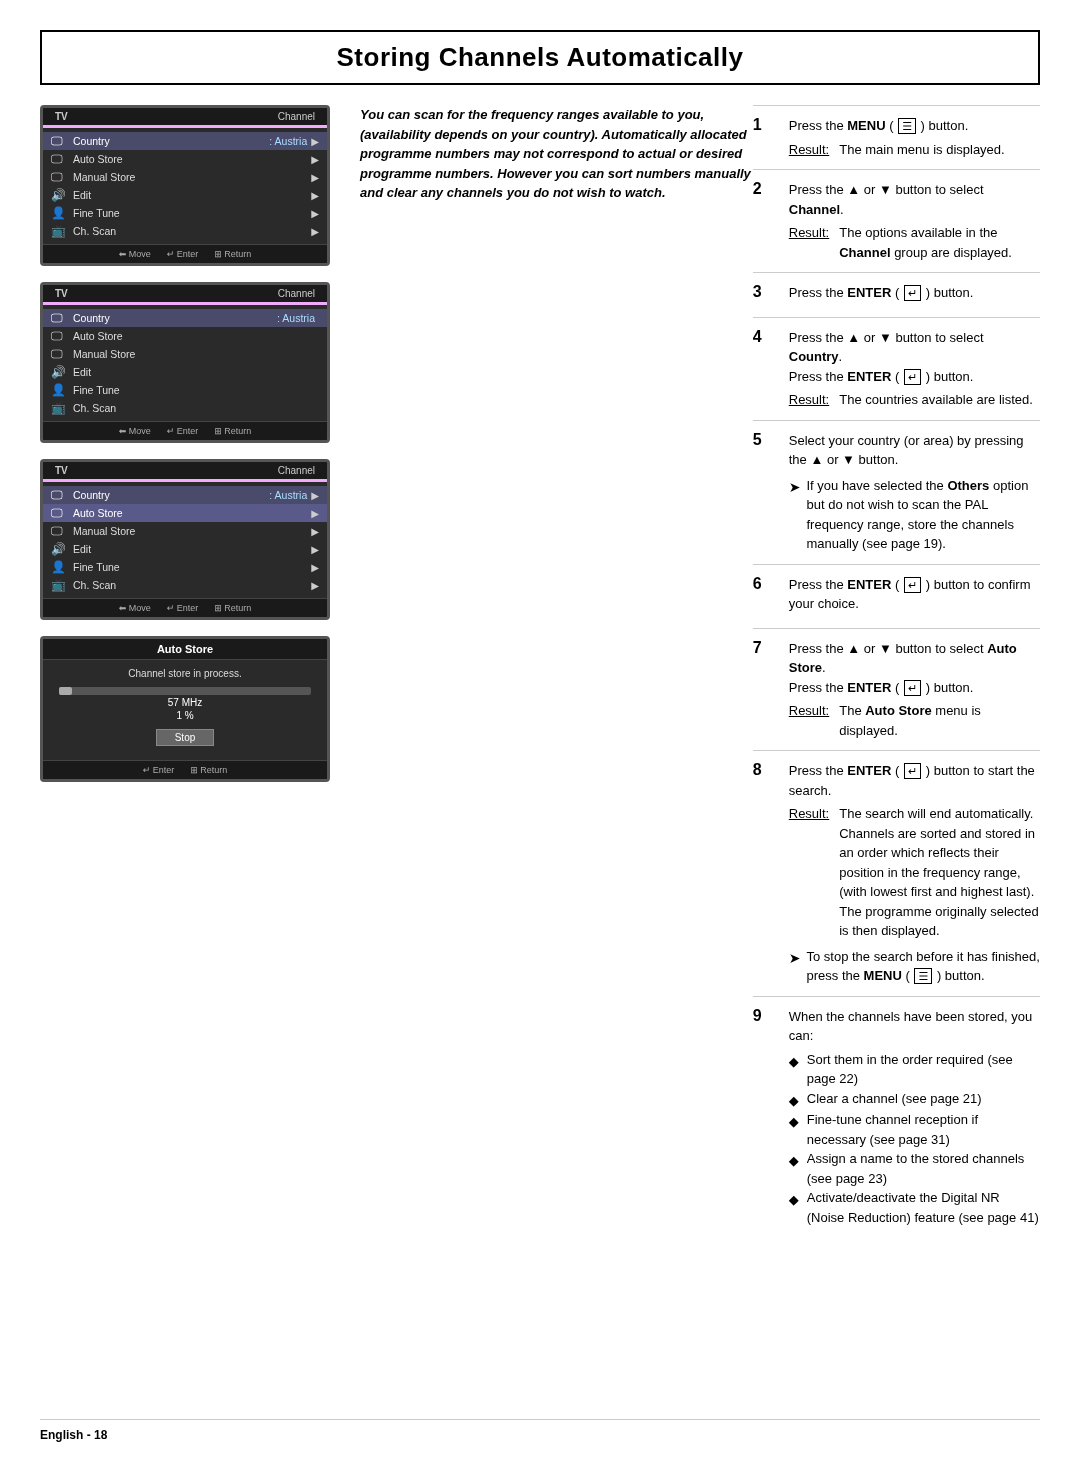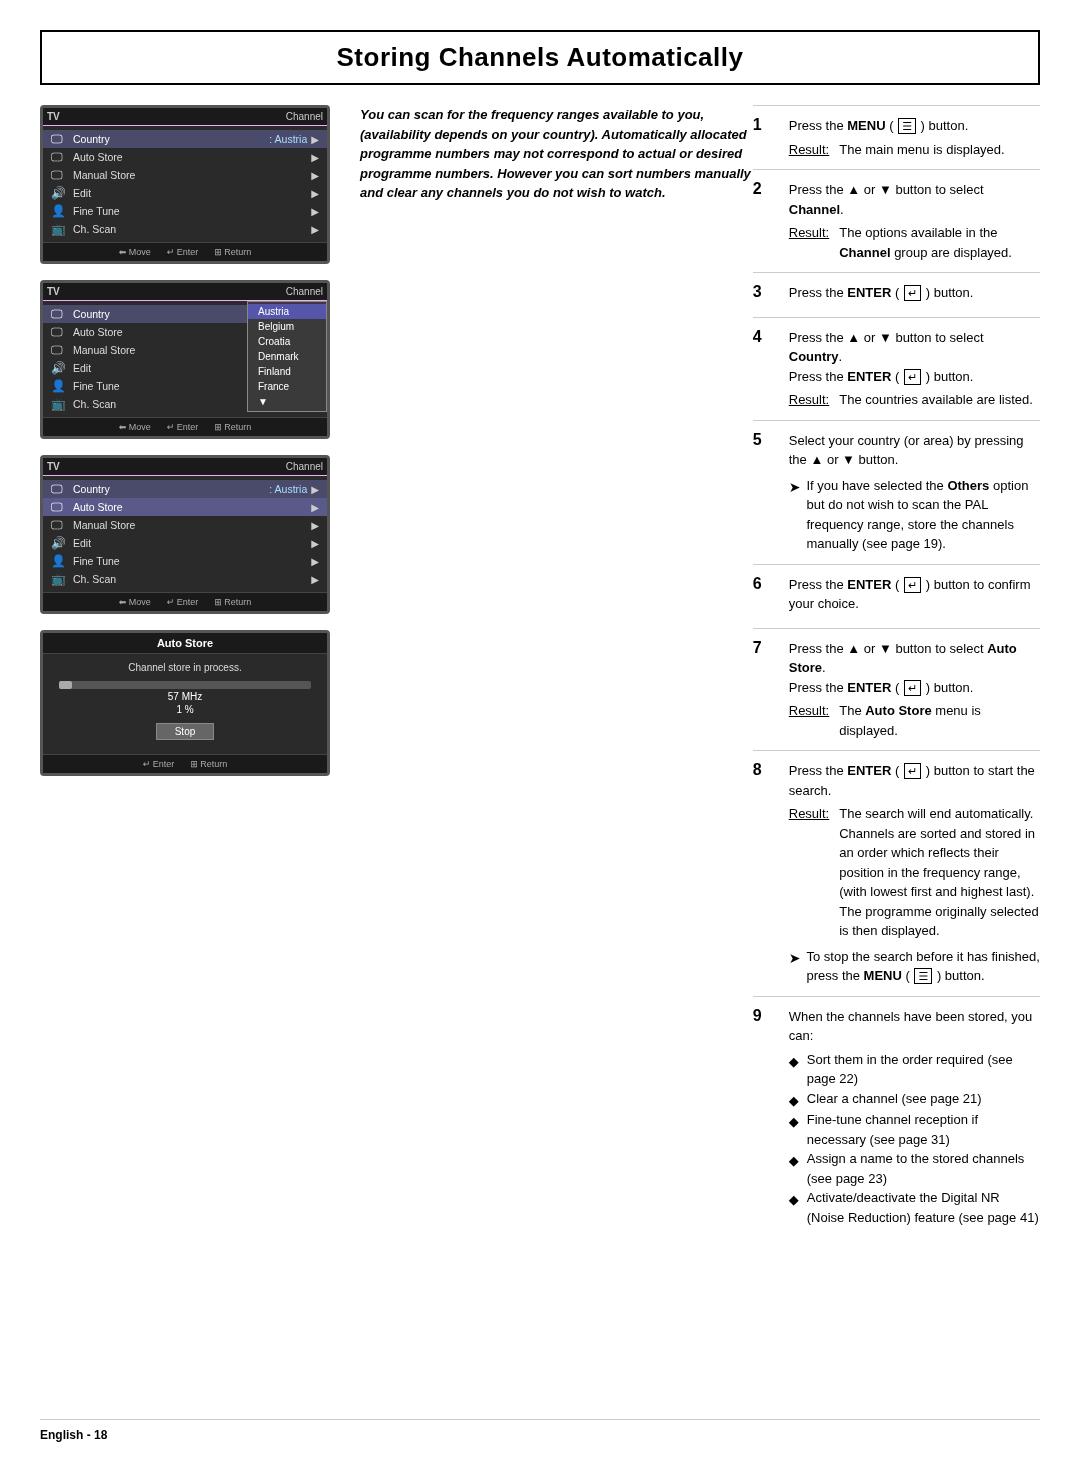--- a/index.html
+++ b/index.html
@@ -58,24 +58,24 @@
       border-radius: 4px;
       padding: 0;
       font-size: 11px;
       color: #fff;
       overflow: hidden;
     }
     .tv-screen-header {
       display: flex;
       justify-content: space-between;
       background: #1a1a1a;
-      padding: 3px 4px;
+      padding: 3px 12px;
       font-size: 10px;
       color: #ccc;
-      border-bottom: 1px solid #f0abfc;
+      border-bottom: 3px solid #f0abfc;
     }
     .tv-screen-header .tv-label { color: #ccc; font-weight: bold; }
     .tv-screen-header .channel-label { color: #ccc; }
     .tv-menu-body { padding: 4px 0; }
     .tv-menu-row {
       display: flex;
       align-items: center;
       padding: 2px 8px;
       font-size: 10.5px;
       color: #ddd;
@@ -391,29 +391,20 @@
           </div>
           <div class="tv-menu-row">
             <span class="icon-cell">👤</span>
             <span class="label-cell">Fine Tune</span>
           </div>
           <div class="tv-menu-row">
             <span class="icon-cell">📺</span>
             <span class="label-cell">Ch. Scan</span>
           </div>
 
-          <div class="dropdown-list" style="top:0; right:0;">
-            <div class="dd-item dd-selected">Austria</div>
-            <div class="dd-item">Belgium</div>
-            <div class="dd-item">Croatia</div>
-            <div class="dd-item">Denmark</div>
-            <div class="dd-item">Finland</div>
-            <div class="dd-item">France</div>
-            <div class="dd-item">▼</div>
-          </div>
         </div>
         <div class="tv-screen-footer">
           <span>⬅ Move</span>
           <span>↵ Enter</span>
           <span>⊞ Return</span>
         </div>
       </div>
 
       <div class="tv-screen">
         <div class="tv-screen-header">

